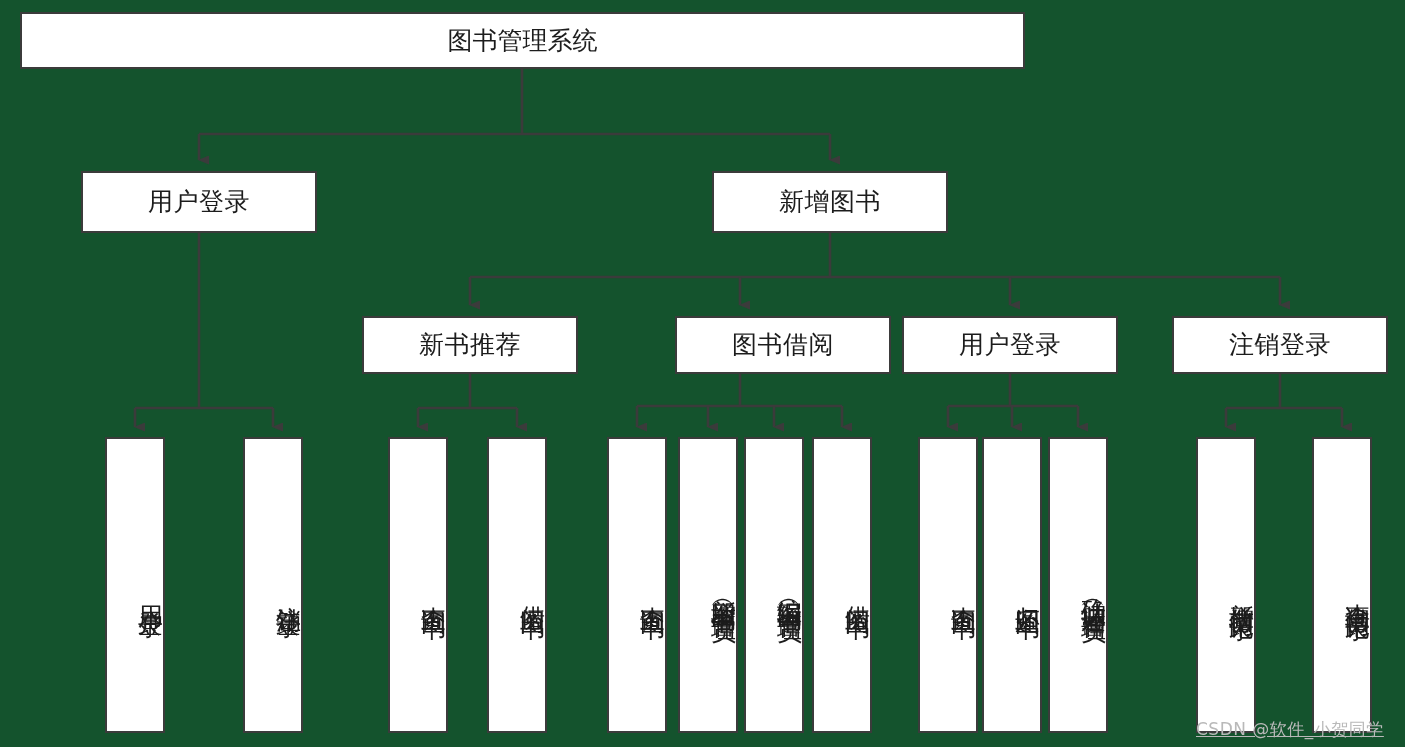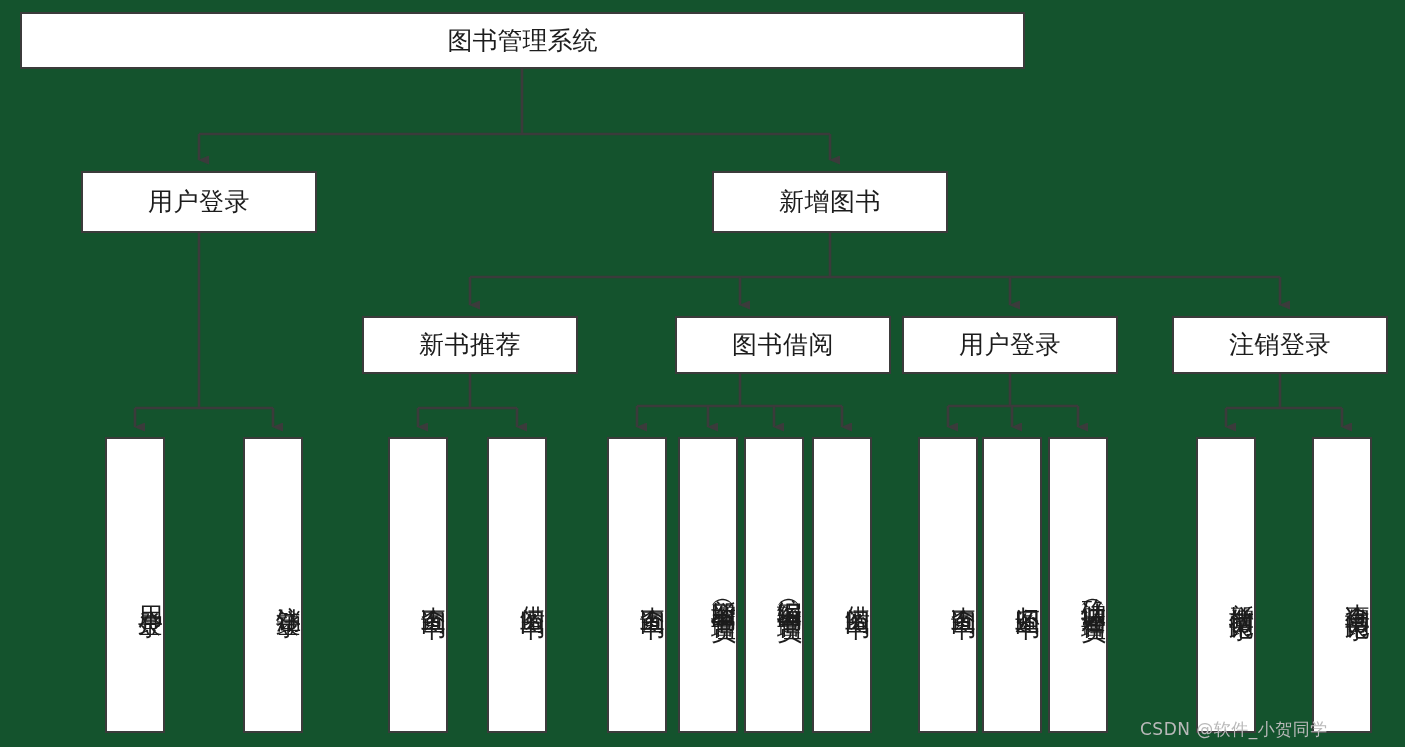--- a/index.html
+++ b/index.html
@@ -178,15 +178,15 @@
   <div class="node node-v" style="left:1048px; top:437px; width:60px; height:296px;">
     <span>确认归还（管理员）</span>
   </div>
   <div class="node node-v" style="left:1196px; top:437px; width:60px; height:296px;">
     <span>新增借阅记录</span>
   </div>
   <div class="node node-v" style="left:1312px; top:437px; width:60px; height:296px;">
     <span>查询借阅记录</span>
   </div>
 
-  <div class="watermark" style="left:1140px; top:718px;">CSDN @软件_小贺同学</div>
+  <div class="watermark" style="left:1196px; top:718px;text-decoration:underline;">CSDN @软件_小贺同学</div>
 
 </div>
 
 </body></html>

